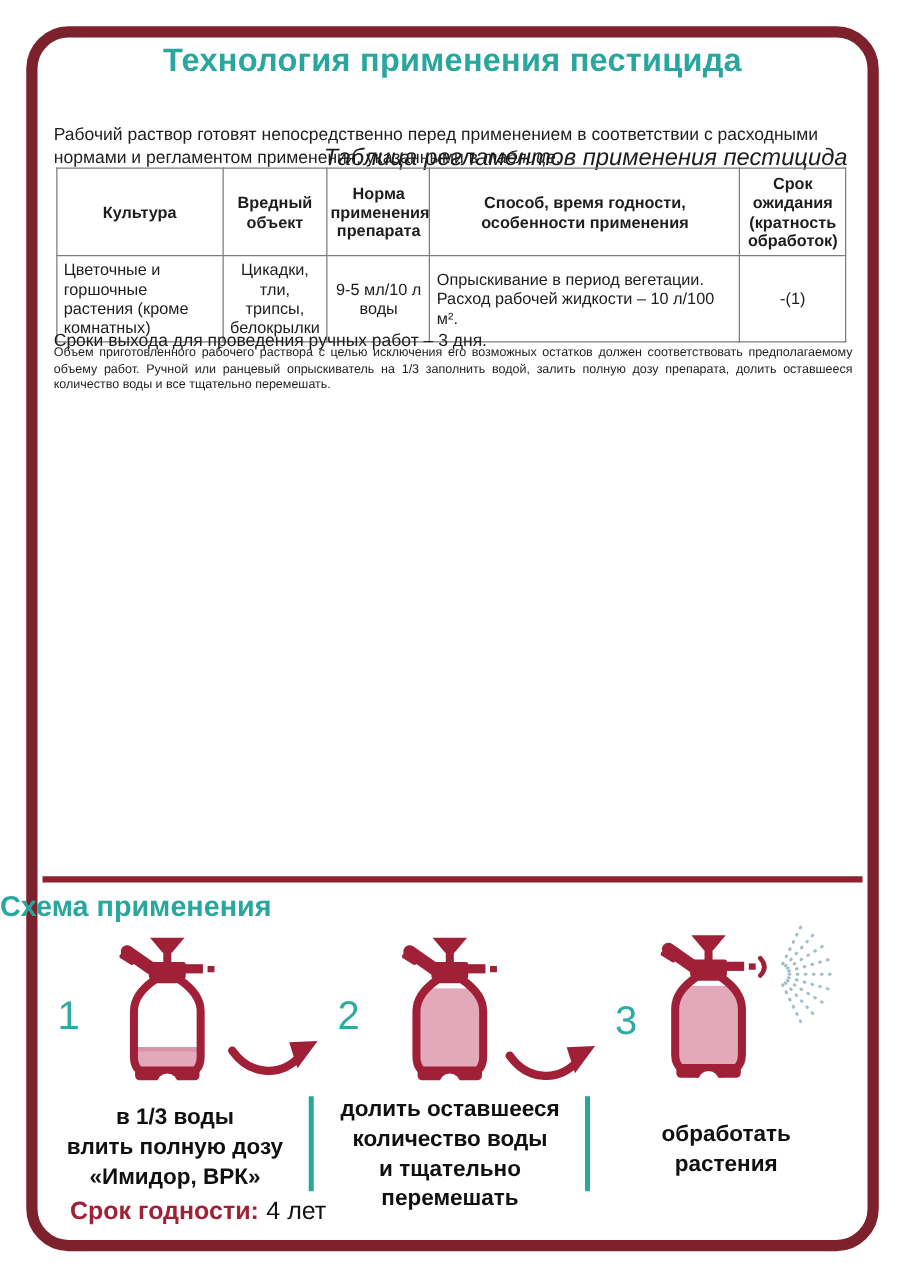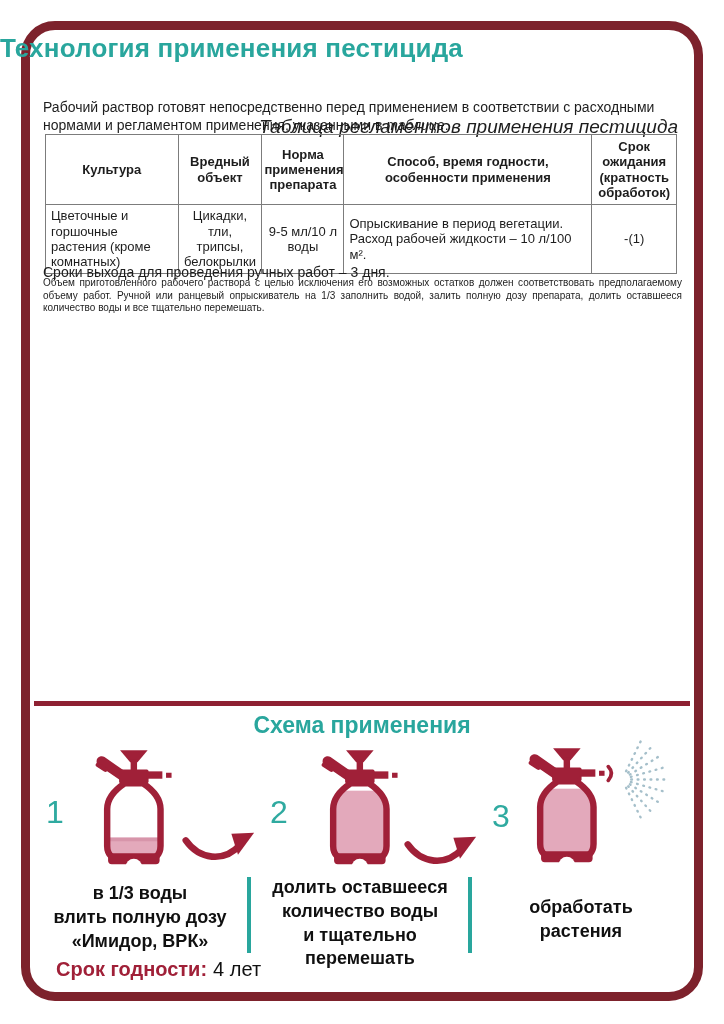--- a/index.html
+++ b/index.html
@@ -9,21 +9,21 @@
     font-family:"Liberation Sans","DejaVu Sans",sans-serif;
     color:#1d1d1d;
   }
   .abs{position:absolute;}
   
   .frame{
     left:21px;top:21px;width:664px;height:962px;
     border:9px solid #7d222c;border-radius:34px;
   }
   .page-title{
-    left:0;top:33px;width:724px;text-align:left;
+    left:0;top:33px;width:724px;text-align:center;
     color:#29a69d;font-size:26px;font-weight:bold;letter-spacing:.2px;
   }
   .intro{
     left:43px;top:84px;width:639px;
     font-size:14px;line-height:1.3;
   }
   .intro em{font-style:italic;}
   .table-caption{
     left:43px;top:116px;width:635px;text-align:right;
     font-style:italic;font-size:19px;
@@ -39,21 +39,21 @@
   table.reg th{font-weight:bold;text-align:center;padding:4px 2px;}
   table.reg td.c{text-align:center;margin-left:37px;}
   table.reg td.l{text-align:left;}
   .note1{left:43px;top:250px;width:639px;font-size:14px;}
   .note2{
     left:43px;top:267px;width:639px;font-size:10px;line-height:1.25;
     text-align:justify;
   }
   .divider{left:34px;top:701px;width:656px;height:5px;background:#8e2132;}
   .scheme-title{
-    left:0;top:712px;width:724px;text-align:center;
+    left:0;top:712px;width:724px;text-align:left;
     color:#29a69d;font-size:23px;font-weight:bold;
   }
   .step-num{
     color:#2faaa0;font-size:32px;font-weight:400;line-height:1;
   }
   .step-label{
     font-size:18px;font-weight:bold;line-height:1.32;
     text-align:center;white-space:pre-line;color:#101010;
   }
   .vsep{width:4px;height:76px;background:#29a69d;}

